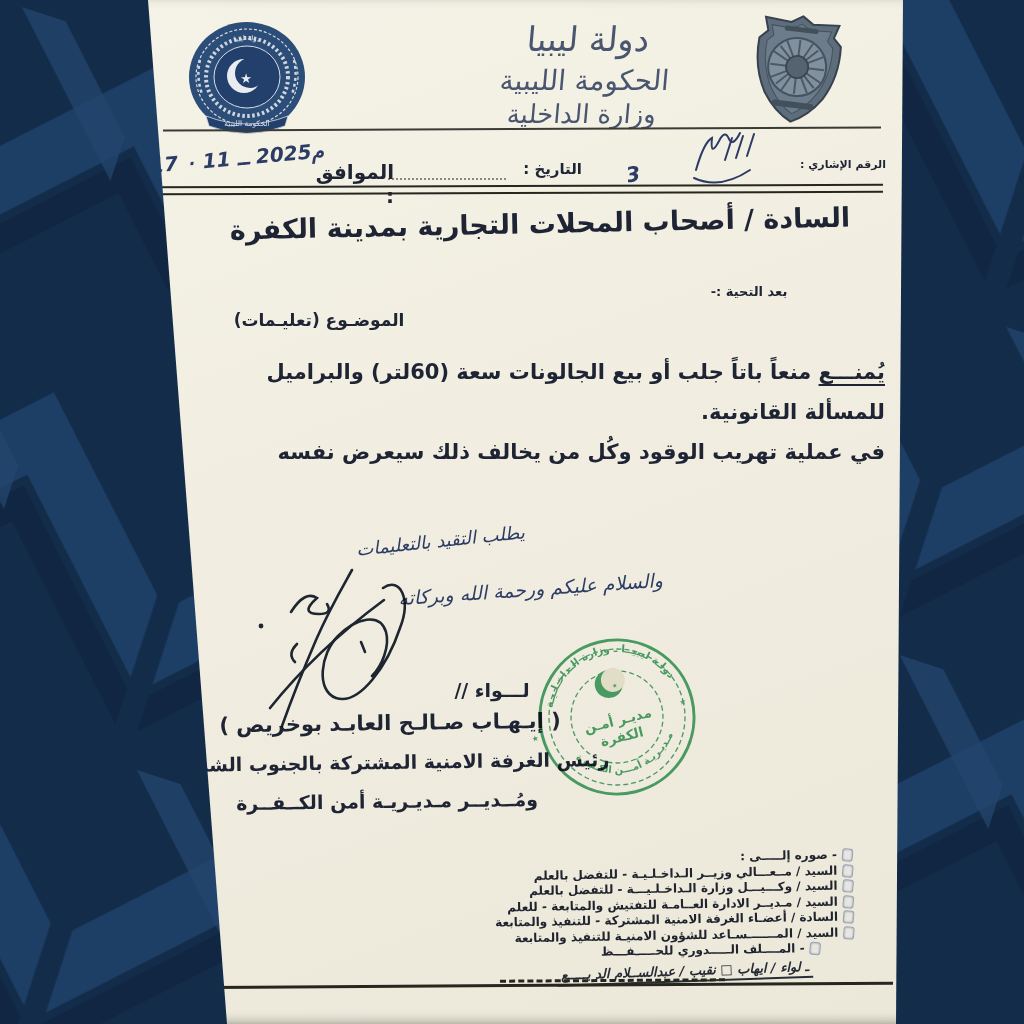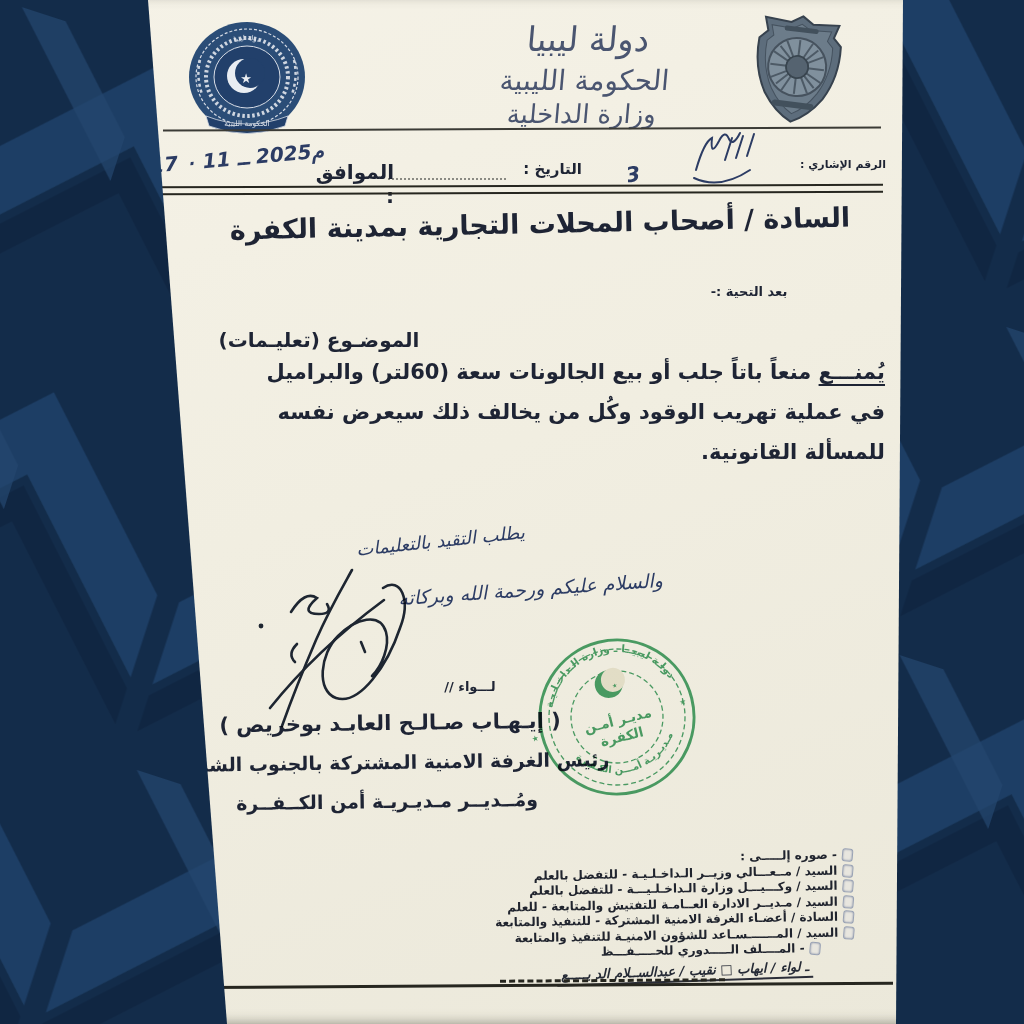--- a/index.html
+++ b/index.html
@@ -24,29 +24,29 @@
   .rule1{left:163px;top:128px;width:718px;height:2px;background:#3b3b36;transform:rotate(-.25deg);}
   .rule2{left:150px;top:185px;width:733px;height:5px;border-top:2px solid #26261f;border-bottom:2px solid #26261f;transform:rotate(-.2deg);}
   .ref-label{left:766px;top:158px;width:120px;font-size:11px;}
   .date-label{left:512px;top:160px;width:70px;font-size:15px;}
   .date-dots{left:388px;top:178px;width:118px;border-bottom:2px dotted #8a8a83;height:0;}
   .match-label{left:322px;top:160px;width:72px;font-size:20px;}
   .match-value{left:150px;top:146px;width:178px;font-size:20px;direction:ltr;
     transform:rotate(-5deg);letter-spacing:1px;font-weight:bold;}
   .addressee{left:230px;top:208px;width:620px;font-size:27px;transform:rotate(-1.2deg);}
   .greeting{left:688px;top:284px;width:122px;font-size:13px;}
-  .subject{left:224px;top:328px;width:190px;font-size:20px;text-align:right;}
+  .subject{left:224px;top:310px;width:190px;font-size:17px;text-align:right;}
   .body-text{left:170px;top:352px;width:715px;font-size:21px;line-height:40px;text-align:right;z-index:3;}
   .body-text .u{text-decoration:underline;text-underline-offset:5px;text-decoration-thickness:2px;}
   .body-text div{white-space:nowrap;}
   .hw-note{left:338px;top:530px;width:205px;font-size:18px;transform:rotate(-6deg);z-index:4;}
   .hw-salam{left:378px;top:578px;width:305px;font-size:19px;transform:rotate(-4deg);z-index:4;}
   .sig{left:233px;top:546px;z-index:8;mix-blend-mode:multiply;}
   .stamp{left:532px;top:632px;z-index:7;mix-blend-mode:multiply;opacity:.92;}
-  .rank{left:405px;top:679px;width:130px;font-size:13px;z-index:4;}
+  .rank{left:427px;top:679px;width:130px;font-size:19px;z-index:4;}
   .officer-name{left:235px;top:711px;width:310px;font-size:21px;transform:rotate(-.8deg);z-index:4;}
   .officer-t1{left:210px;top:751px;width:355px;font-size:19px;transform:rotate(-.8deg);z-index:4;}
   .officer-t2{left:252px;top:790px;width:270px;font-size:19px;transform:rotate(-.8deg);z-index:4;}
   .cc{left:548px;top:850px;width:306px;font-size:12px;font-weight:bold;color:#20242e;
     transform:rotate(-1deg);line-height:15.5px;}
   .cc-line{display:flex;align-items:center;gap:5px;white-space:nowrap;}
   .cc-bullet{flex:0 0 auto;width:9px;height:11px;border:1.5px solid #99a2b4;border-radius:3px;
     background:#e8e6df;box-shadow:inset 0 0 2px #7c86a0;transform:rotate(6deg);}
   .cc-indent{padding-right:34px;}
   .cc-initials{margin-top:4px;margin-right:42px;width:fit-content;font-size:13px;font-style:italic;
@@ -140,22 +140,22 @@
     <div class="abs hw match-value">م2025 ــ 11 ٠ 17</div>
 
     <div class="abs rule2"></div>
 
     <div class="abs typed c addressee">السادة / أصحاب المحلات التجارية بمدينة الكفرة</div>
     <div class="abs typed c greeting">بعد التحية :-</div>
     <div class="abs typed c subject">الموضـوع (تعليـمات)</div>
 
     <div class="abs typed body-text">
       <div><span class="u">يُمنـــع</span><span> منعاً باتاً جلب أو بيع الجالونات سعة (60لتر) والبراميل</span></div>
+      <div>للمسألة القانونية.</div>
       <div>في عملية تهريب الوقود وكُل من يخالف ذلك سيعرض نفسه</div>
-      <div>للمسألة القانونية.</div>
     </div>
 
     <div class="abs hw c hw-note">يطلب التقيد بالتعليمات</div>
     <div class="abs hw c hw-salam">والسلام عليكم ورحمة الله وبركاته</div>
 
     <svg class="abs sig" width="192" height="188" viewBox="0 0 192 188">
       <g stroke="#1f2838" stroke-width="2.6" fill="none" stroke-linecap="round">
         <path d="M150,42 C168,30 178,54 167,82 C155,118 127,160 103,152 C83,145 87,108 105,90 C123,72 147,66 153,86 C157,100 149,120 139,130"></path>
         <path d="M119,24 C109,42 97,62 83,94 C71,122 59,152 49,180"></path>
         <path d="M37,162 C61,132 97,94 151,54"></path>

